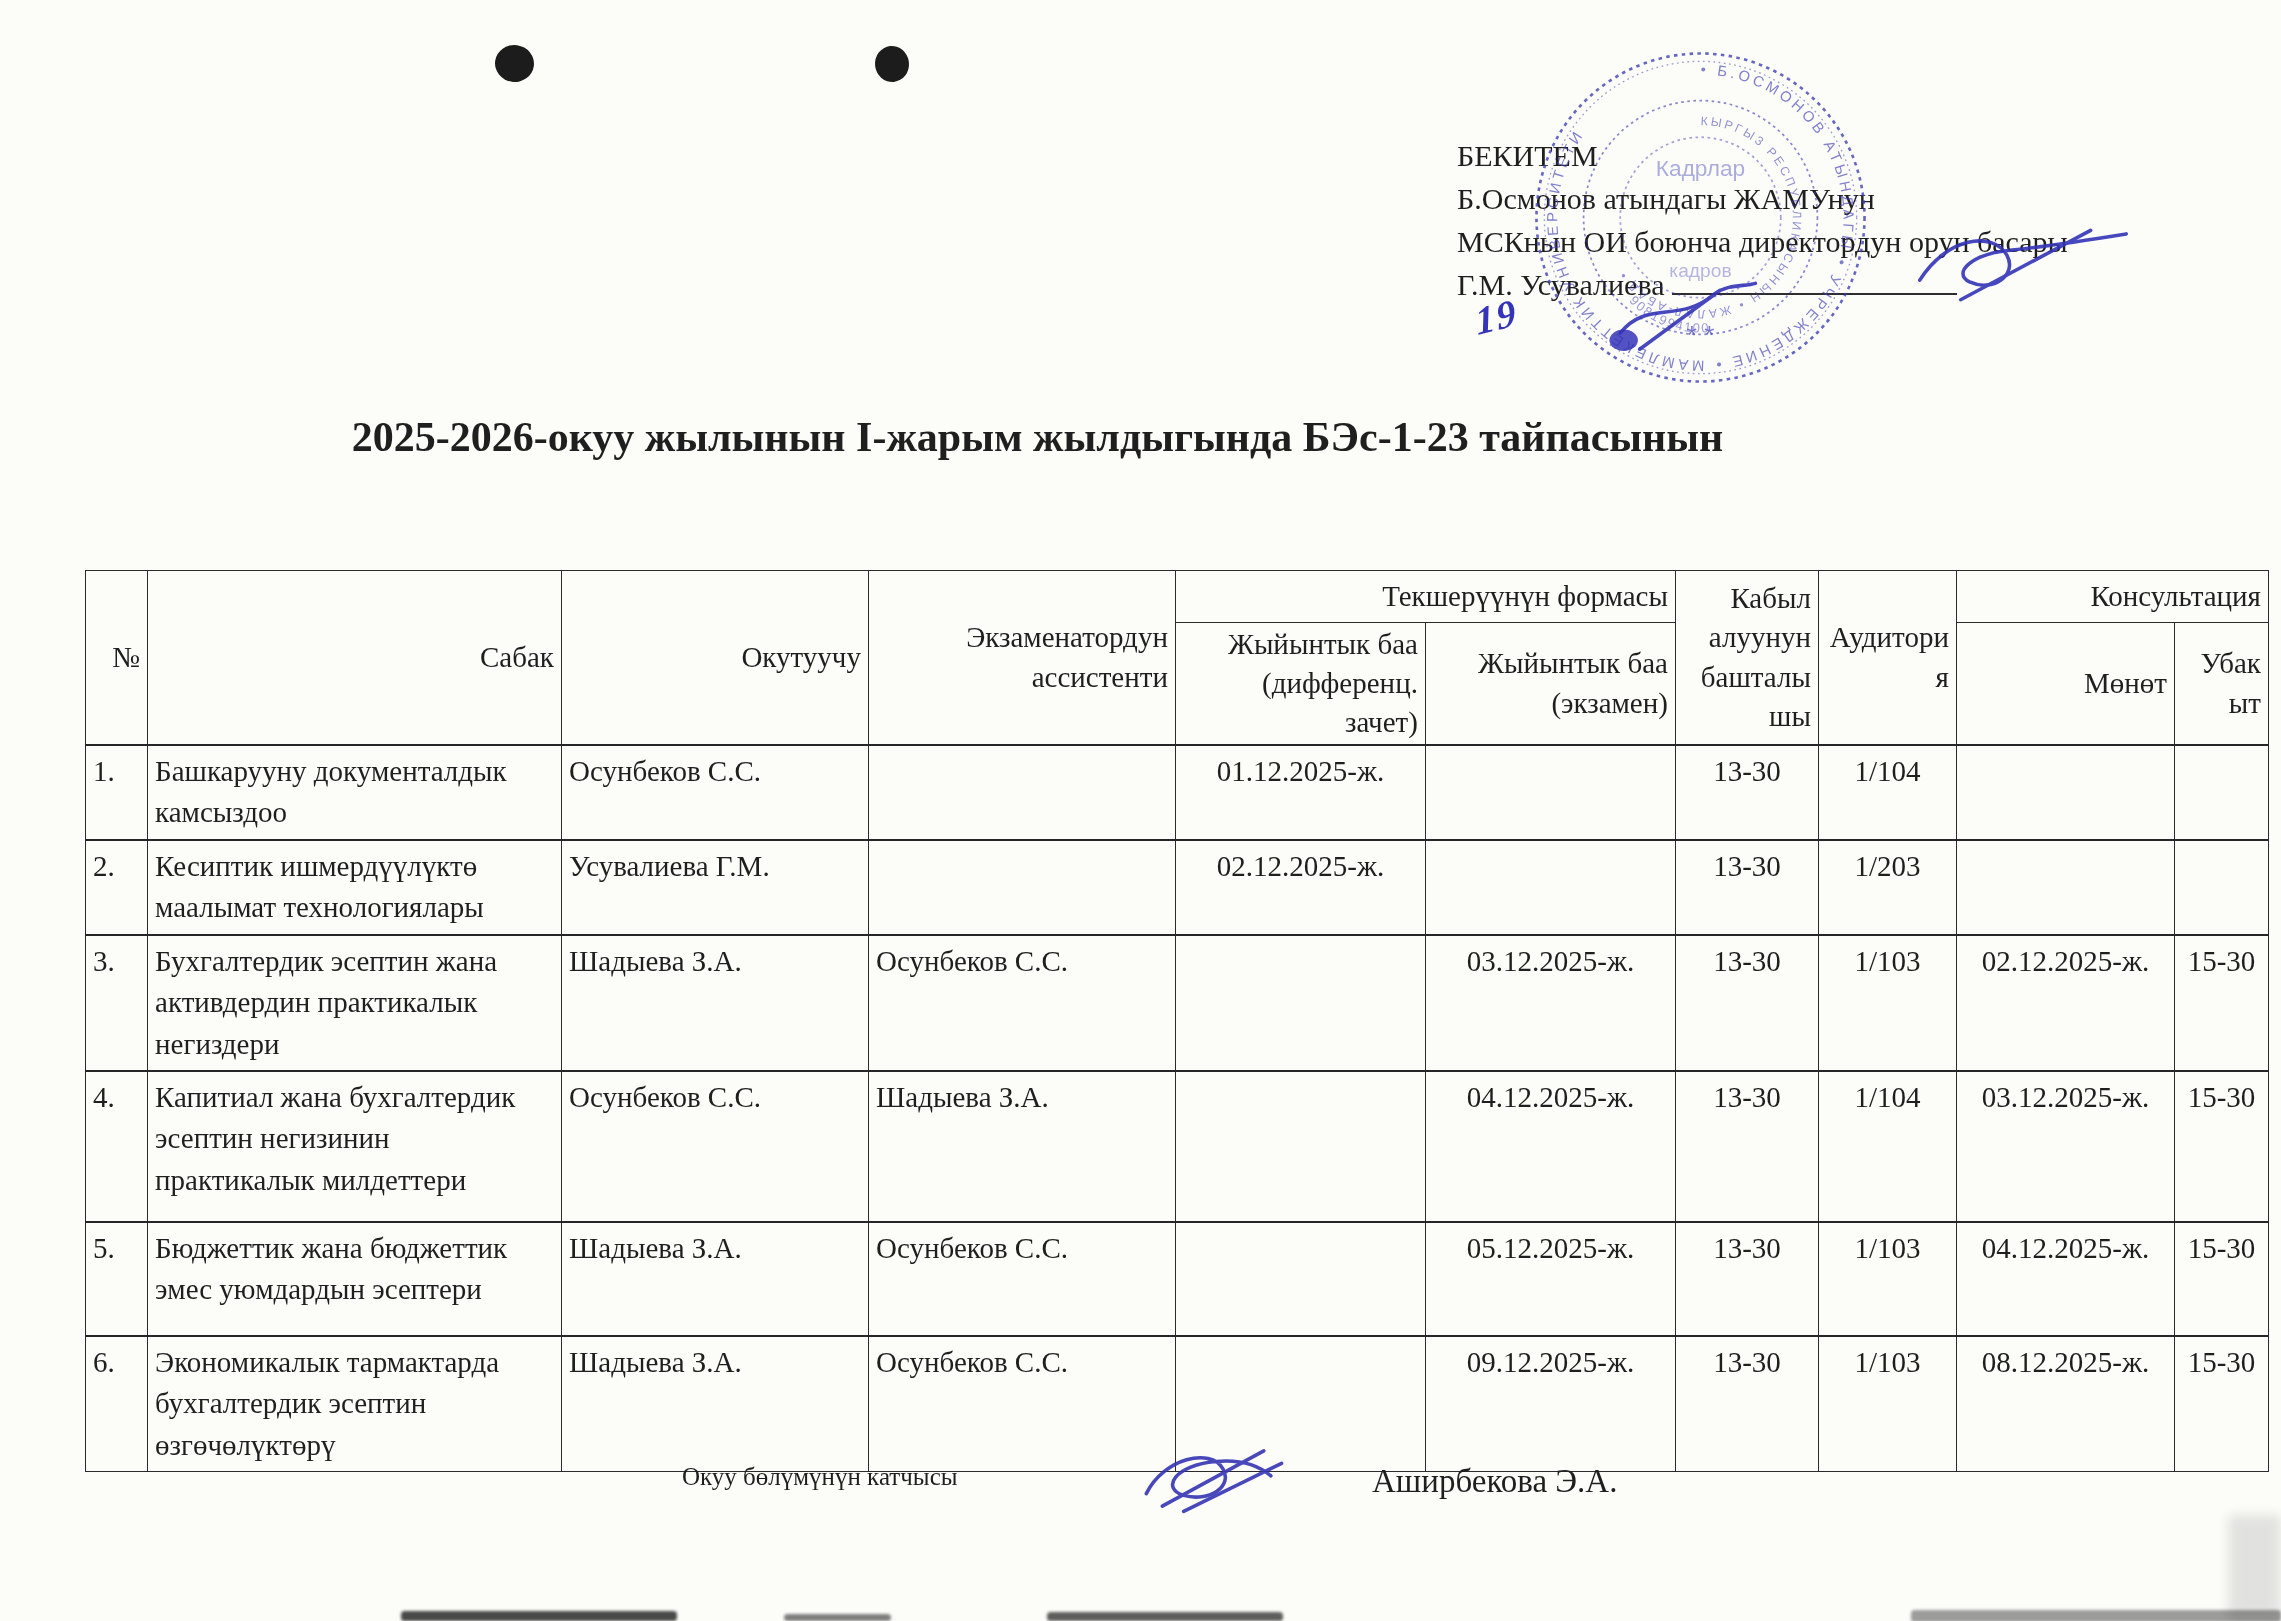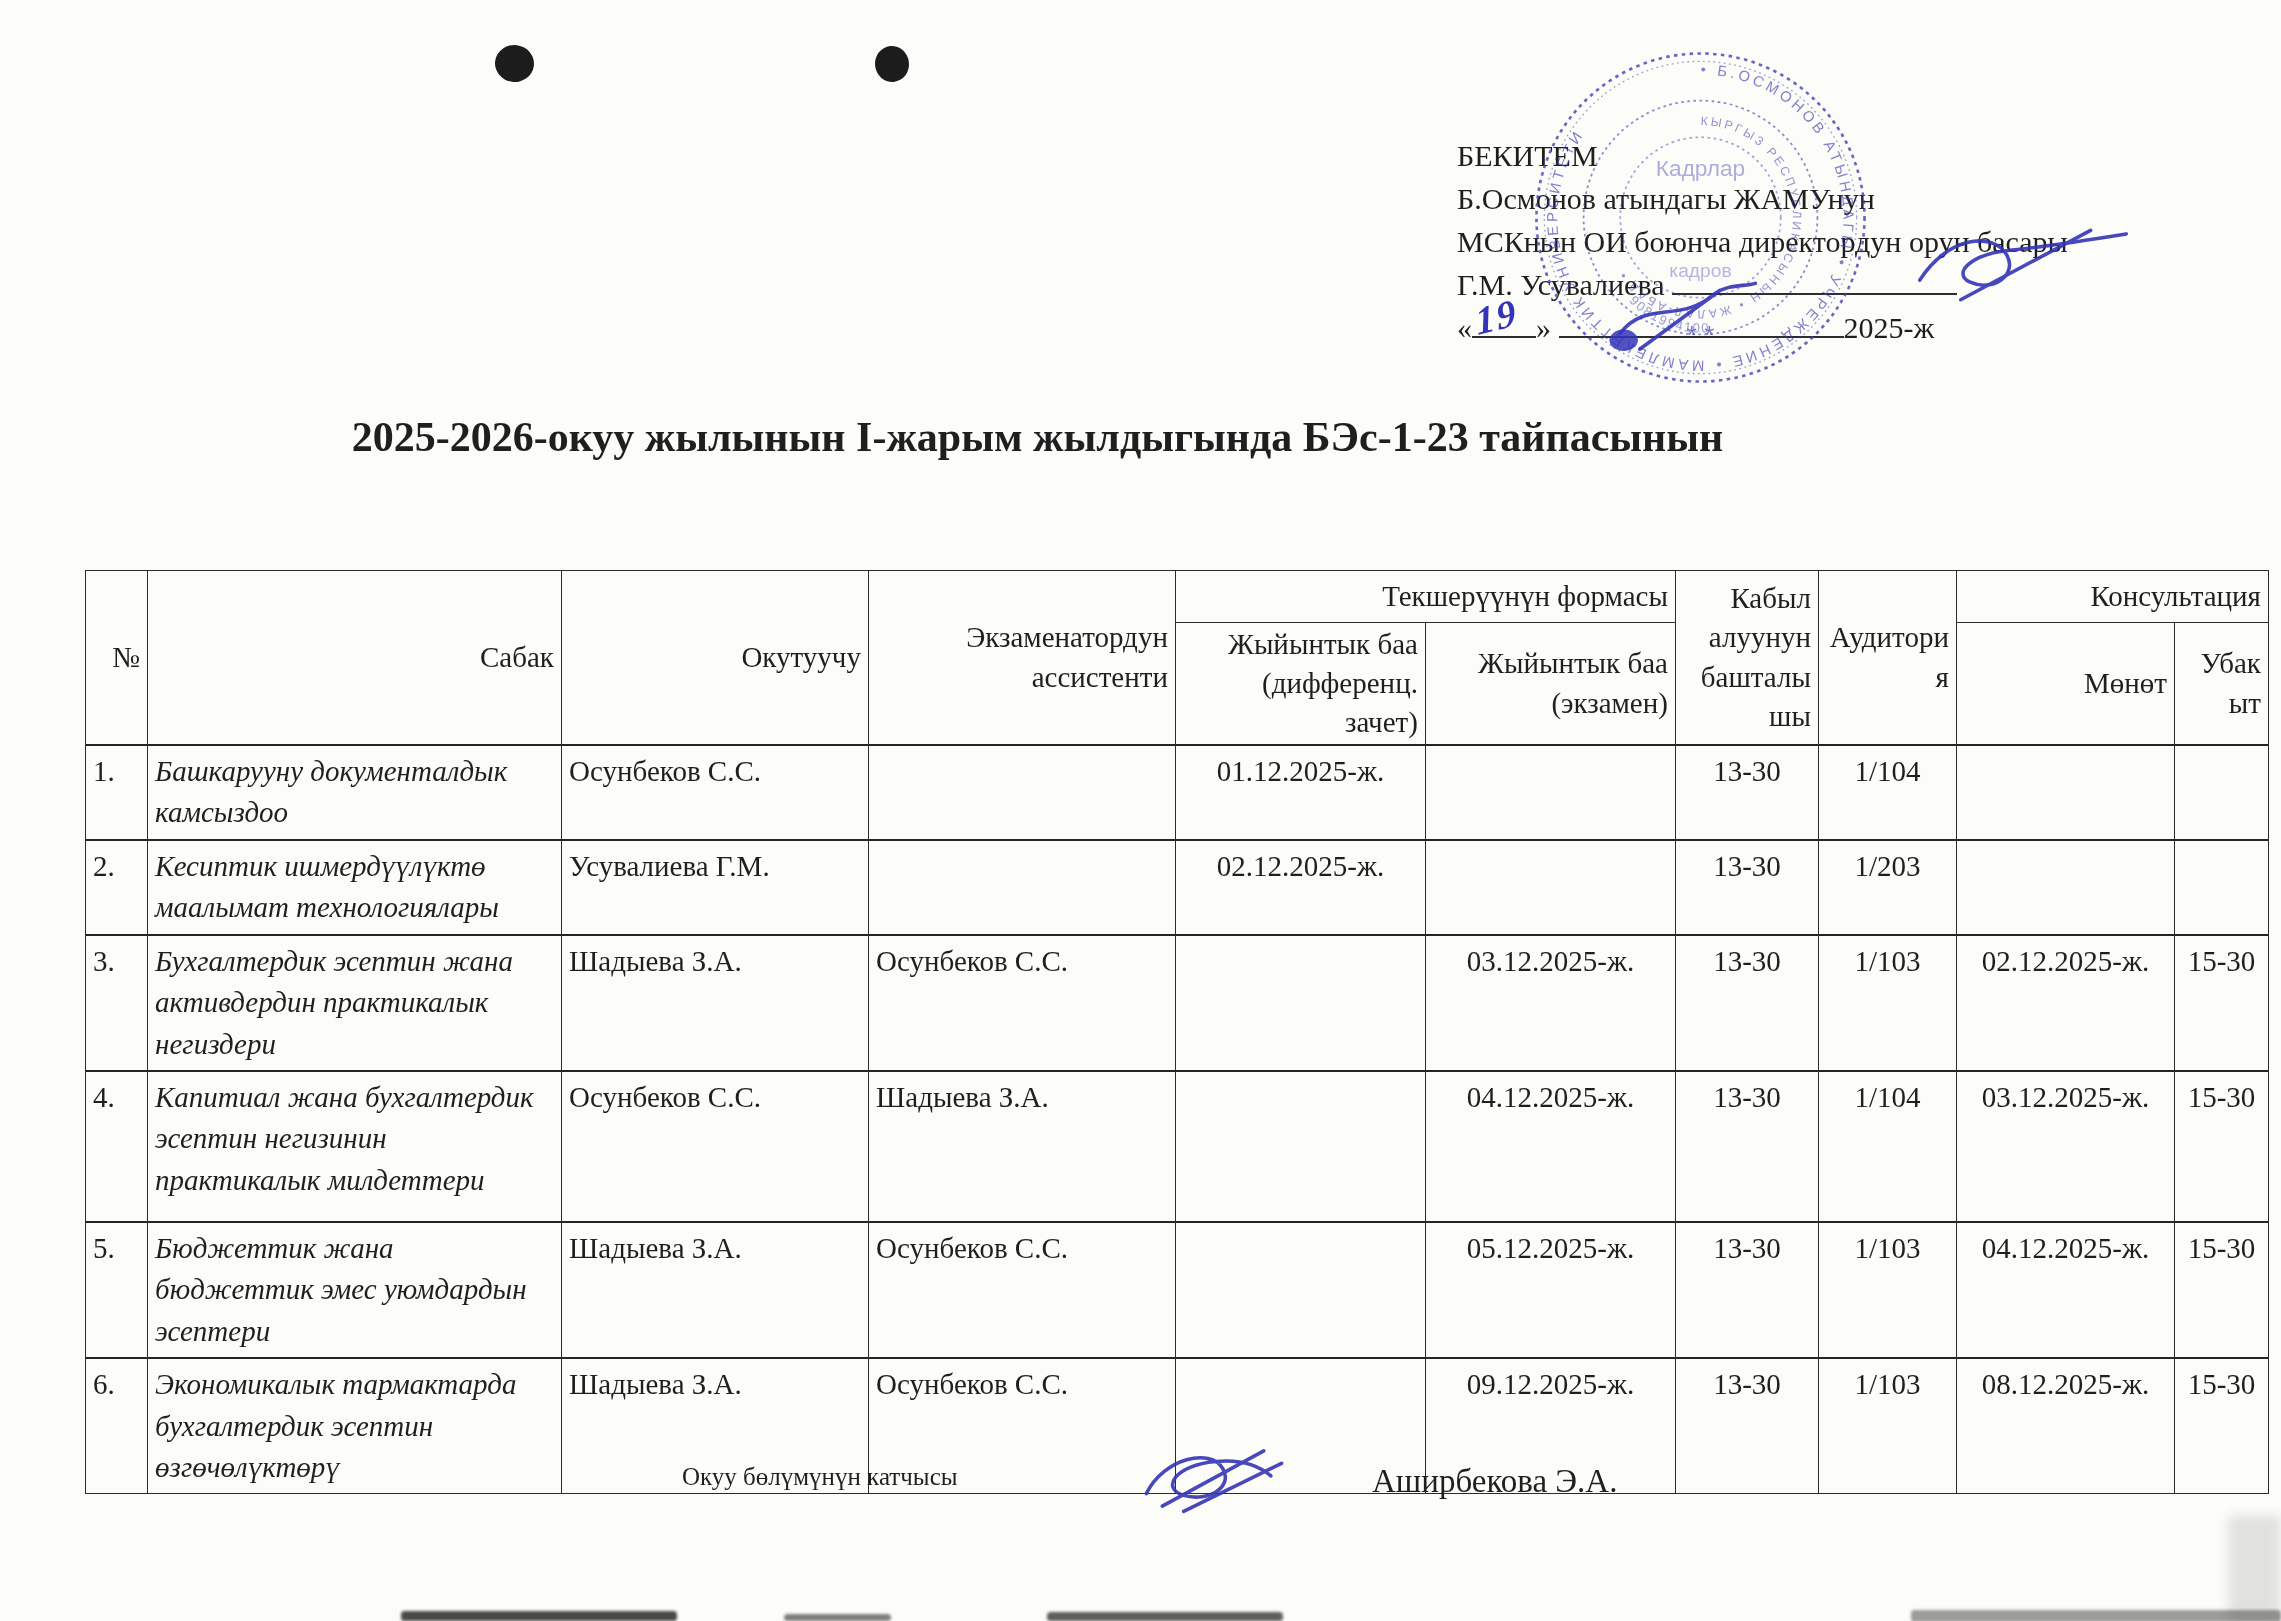--- a/index.html
+++ b/index.html
@@ -38,21 +38,21 @@
   table.schedule { border-collapse:collapse; table-layout:fixed; width:2183px; font-size:29px; }
   table.schedule th, table.schedule td { border:1.8px solid #2b2b2b; }
   table.schedule thead tr.group-row { height:52px; }
   table.schedule thead tr.sub-row { height:91px; }
   table.schedule th { font-weight:normal; text-align:right; vertical-align:middle;
                       padding:1.8px 7.1px; line-height:1.35; word-wrap:break-word; overflow-wrap:break-word; }
   table.schedule tbody tr { border-top:2.7px solid #262626; }
   table.schedule td { vertical-align:top; padding:5.3px 7.1px; line-height:1.42;
                       word-wrap:break-word; overflow-wrap:break-word; }
   td.col-no { text-align:left; padding-left:10.7px; }
-  td.col-subject { text-align:left; padding-left:12.5px;font-style:italic; }
+  td.col-subject { text-align:left; padding-left:12.5px; }
   td.col-teacher, td.col-assistant { text-align:left; padding-left:14.3px; }
   td.col-zachet_date, td.col-exam_date, td.col-start_time,
   td.col-room, td.col-consult_date, td.col-consult_time { text-align:center; }
 
   
   .footer-label { position:absolute; left:682px; top:1463px; font-size:25px; }
   .footer-name  { position:absolute; left:1372px; top:1463px; font-size:33px;text-align:right; }
 
   
   .smudge { position:absolute; background:#2a2a2a; border-radius:3.6px; filter:blur(1.8px); }
@@ -70,24 +70,20 @@
   <div class="hole hole-left"></div>
   <div class="hole hole-right"></div>
 
   <div class="approval">
     <div class="line">БЕКИТЕМ</div>
     <div class="line">Б.Осмонов атындагы ЖАМУнун</div>
     <div class="line">МСКнын ОИ боюнча директордун орун басары</div>
     <div class="line">
       <span>Г.М. Усувалиева</span>
       <span class="blank blank-lg"></span>
-    </div>
-    <div class="line">
-      <span>«</span><span class="blank blank-sm"></span><span>»</span>
-      <span class="blank blank-lg"></span><span>2025-ж</span>
     </div>
   </div>
 
   <span class="handwritten-day">19</span>
 
   <svg class="stamp" viewBox="0 0 400 400">
     <defs>
       <path id="arcOut" d="M 200,36 a 164,164 0 1,1 -0.2,0"></path>
       <path id="arcIn" d="M 200,94 a 106,106 0 1,1 -0.2,0"></path>
       <path id="arcDig" d="M 118,296 a 112,112 0 0,0 164,0"></path>

